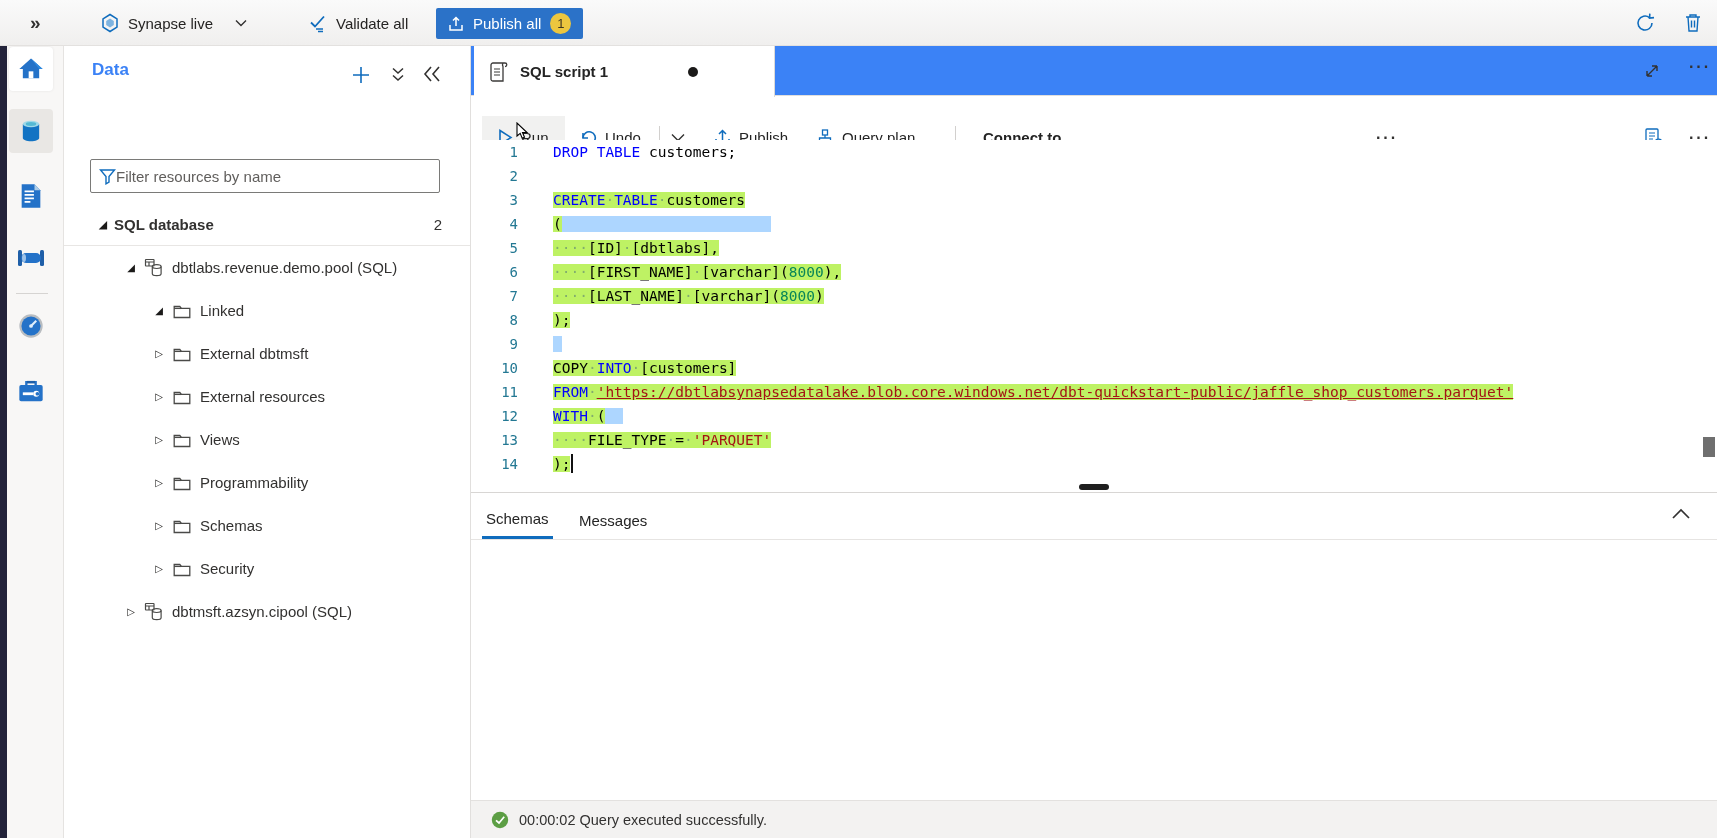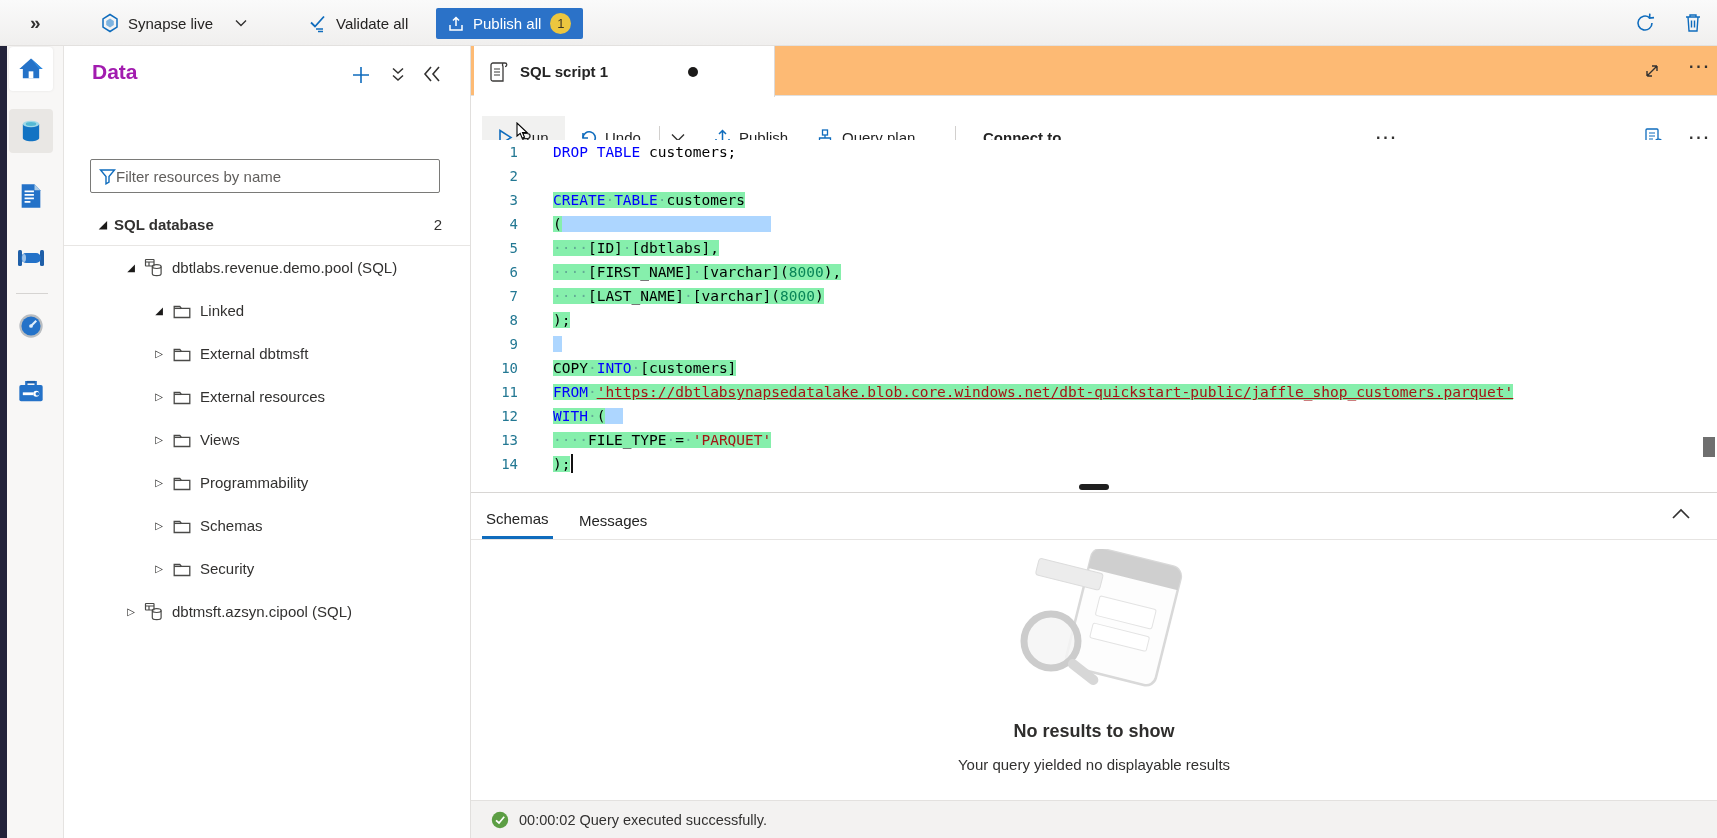--- a/index.html
+++ b/index.html
@@ -26,42 +26,42 @@
   #sidebar-edge { position:absolute; left:0; top:46px; width:7px; height:792px; background:#23233a; z-index:5; }
   .rail-item { position:absolute; left:9px; width:44px; height:44px; border-radius:4px;
                display:flex; align-items:center; justify-content:center; }
   .rail-item.tile-white { background:#ffffff; box-shadow:0 0 3px rgba(0,0,0,.08); }
   .rail-item.tile-selected { background:#e9e7e4; }
   #rail-divider { position:absolute; left:16px; width:32px; border-top:1px solid #d6d4d2; }
 
   
   #datapanel { position:absolute; left:64px; top:46px; width:407px; height:792px; background:#fff;
                border-right:1px solid #e1dfdd; }
-  #dp-title { position:absolute; left:28px; top:14px; font-size:21px; font-weight:700; color:#a21caf; }
+  #dp-title { position:absolute; left:28px; top:14px; font-size:17px; font-weight:700; color:#3b82f6; }
   .dp-action { position:absolute; top:18px; }
   #dp-tabs { position:absolute; left:0; top:58px; width:100%; height:44px; border-bottom:1px solid #eceae8; }
   .dp-tab { position:absolute; top:0; height:43px; display:flex; align-items:center; justify-content:center;
             font-size:15px; color:#252423; }
   .dp-tab.active { border-bottom:3px solid #0f6cbd; font-weight:400; }
   #filter-box { position:absolute; left:26px; top:113px; width:350px; height:34px; border:1px solid #7a7a78;
                 border-radius:2px; background:#fff; display:flex; align-items:center; padding:0 8px; }
   #filter-box input { border:none; outline:none; flex:1; font-size:15px; font-family:"Liberation Sans",sans-serif;
                       color:#323130; background:transparent; }
   #filter-box input::placeholder { color:#605e5c; }
   #tree { position:absolute; left:0; top:157px; width:100%; }
   .tree-row { position:relative; height:43px; display:flex; align-items:center; font-size:15px; color:#323130; }
   .tree-row.root { font-weight:600; border-bottom:1px solid #e8e6e4; }
   .tree-row .twist { width:14px; font-size:10px; color:#1b1a19; display:inline-block; text-align:center; }
   .tree-row .nodeicon { margin:0 8px 0 6px; }
   .tree-row .count { position:absolute; right:28px; font-weight:400; color:#323130; }
 
   
   #main { position:absolute; left:471px; top:46px; width:1246px; height:792px; }
 
-  #tabbar { position:absolute; left:0; top:0; width:100%; height:50px; background:#fdba74;
+  #tabbar { position:absolute; left:0; top:0; width:100%; height:50px; background:#3b82f6;
             border-bottom:1px solid #e1dfdd; }
   #doc-tab { position:absolute; left:3px; top:0; width:301px; height:51px; background:#fff;
              border-right:1px solid #dcdad8; display:flex; align-items:center; z-index:2; }
   #doc-tab .ttl { margin-left:12px; font-size:15px; font-weight:700; color:#242424; }
   #doc-tab .dirty { position:absolute; left:214px; width:10px; height:10px; border-radius:50%; background:#1b1a19; }
   .tabbar-ico { position:absolute; top:16px; }
 
   #toolbar { position:absolute; left:0; top:50px; width:100%; height:44px; background:#fff;
              border-bottom:1px solid #ececec;margin-top:20px; }
   .tbtn { position:absolute; top:0; height:43px; display:flex; align-items:center; gap:8px;
@@ -74,21 +74,21 @@
                  font-size:15px; color:#242424; }
   #pool-select .chev { margin-left:auto; color:#605e5c; font-size:12px; }
   .dots { font-size:16px; letter-spacing:2px; color:#323130; font-weight:700; }
 
   
   #editor { position:absolute; left:0; top:94px; width:100%; height:347px; background:#fff; overflow:hidden; }
   .cl { position:absolute; left:0; width:100%; height:24px; line-height:24px; white-space:pre;
         font-family:"DejaVu Sans Mono", monospace; font-size:14.5px; }
   .cl .ln { position:absolute; left:0; width:47px; text-align:right; color:#237893; font-size:14px; }
   .cl .lc { position:absolute; left:82px; }
-  .selbox { background:#86efac;margin-top:30px; }
+  .selbox { background:#bef264;margin-top:30px; }
   .trail { background:#add6ff; }
   .tk-k { color:#0000ff; } .tk-p { color:#000000; } .tk-n { color:#098658; }
   .tk-s { color:#a31515; } .tk-su { color:#a31515; text-decoration:underline; }
   .tk-w { color:#3a5a7a; opacity:.45; }
   .caret { display:inline-block; width:2px; height:19px; background:#111; vertical-align:-4px; margin-left:1px; }
   #vscroll-thumb { position:absolute; right:2px; top:297px; width:12px; height:20px; background:#6f6f6f; }
 
   #splitter { position:absolute; left:0; top:441px; width:100%; height:5px; background:#fff; }
   #splitter-handle { position:absolute; left:608px; top:-3px; width:30px; height:6px; border-radius:3px; background:#1f1f1f; }
   #split-line { position:absolute; left:0; top:446px; width:100%; border-top:1px solid #d8d6d4; }
@@ -498,37 +498,20 @@
     <div class="res-tab" style="left:104px;padding:0 4px">
       <span>Messages</span>
     </div>
     <span id="collapse-results">
       <svg width="20" height="13" viewBox="0 0 20 13">
           <path d="M2 11 10 3l8 8" fill="none" stroke="#323130" stroke-width="1.7"></path>
         </svg>
     </span>
     <div id="res-divider"></div>
 
-    <div id="empty-state">
-      <span style="display:inline-block">
-        <svg width="210" height="160" viewBox="0 0 210 160">
-          <g transform="rotate(14 130 70)">
-            <rect x="88" y="6" width="92" height="122" rx="10" fill="#fdfdfd" stroke="#d9d9d9" stroke-width="2.5"></rect>
-            <path d="M88 16a10 10 0 0 1 10-10h72a10 10 0 0 1 10 10v12H88Z" fill="#cfcfcf"></path>
-            <rect x="38" y="30" width="66" height="17" rx="3" fill="#ececec" stroke="#dcdcdc"></rect>
-            <rect x="106" y="52" width="58" height="20" rx="2" fill="#fff" stroke="#e3e3e3"></rect>
-            <rect x="106" y="80" width="58" height="15" rx="2" fill="#fff" stroke="#e3e3e3"></rect>
-          </g>
-          <circle cx="62" cy="92" r="27" fill="rgba(245,245,245,.85)" stroke="#cccccc" stroke-width="7"></circle>
-          <rect x="83" y="108" width="36" height="10" rx="5" fill="#d7d7d7" transform="rotate(38 83 108)"></rect>
-        </svg>
-      </span>
-      <div id="empty-title">No results to show</div>
-      <div id="empty-sub">Your query yielded no displayable results</div>
-    </div>
   </div>
 
   <div id="statusbar">
     <span id="status-check">
       <svg width="18" height="18" viewBox="0 0 18 18">
           <circle cx="9" cy="9" r="8.2" fill="#5c9e44"></circle>
           <path d="M5 9.3 8 12l5.2-6.2" fill="none" stroke="#fff" stroke-width="1.7"></path>
         </svg>
     </span>
     <span class="msg">00:00:02 Query executed successfully.</span>

